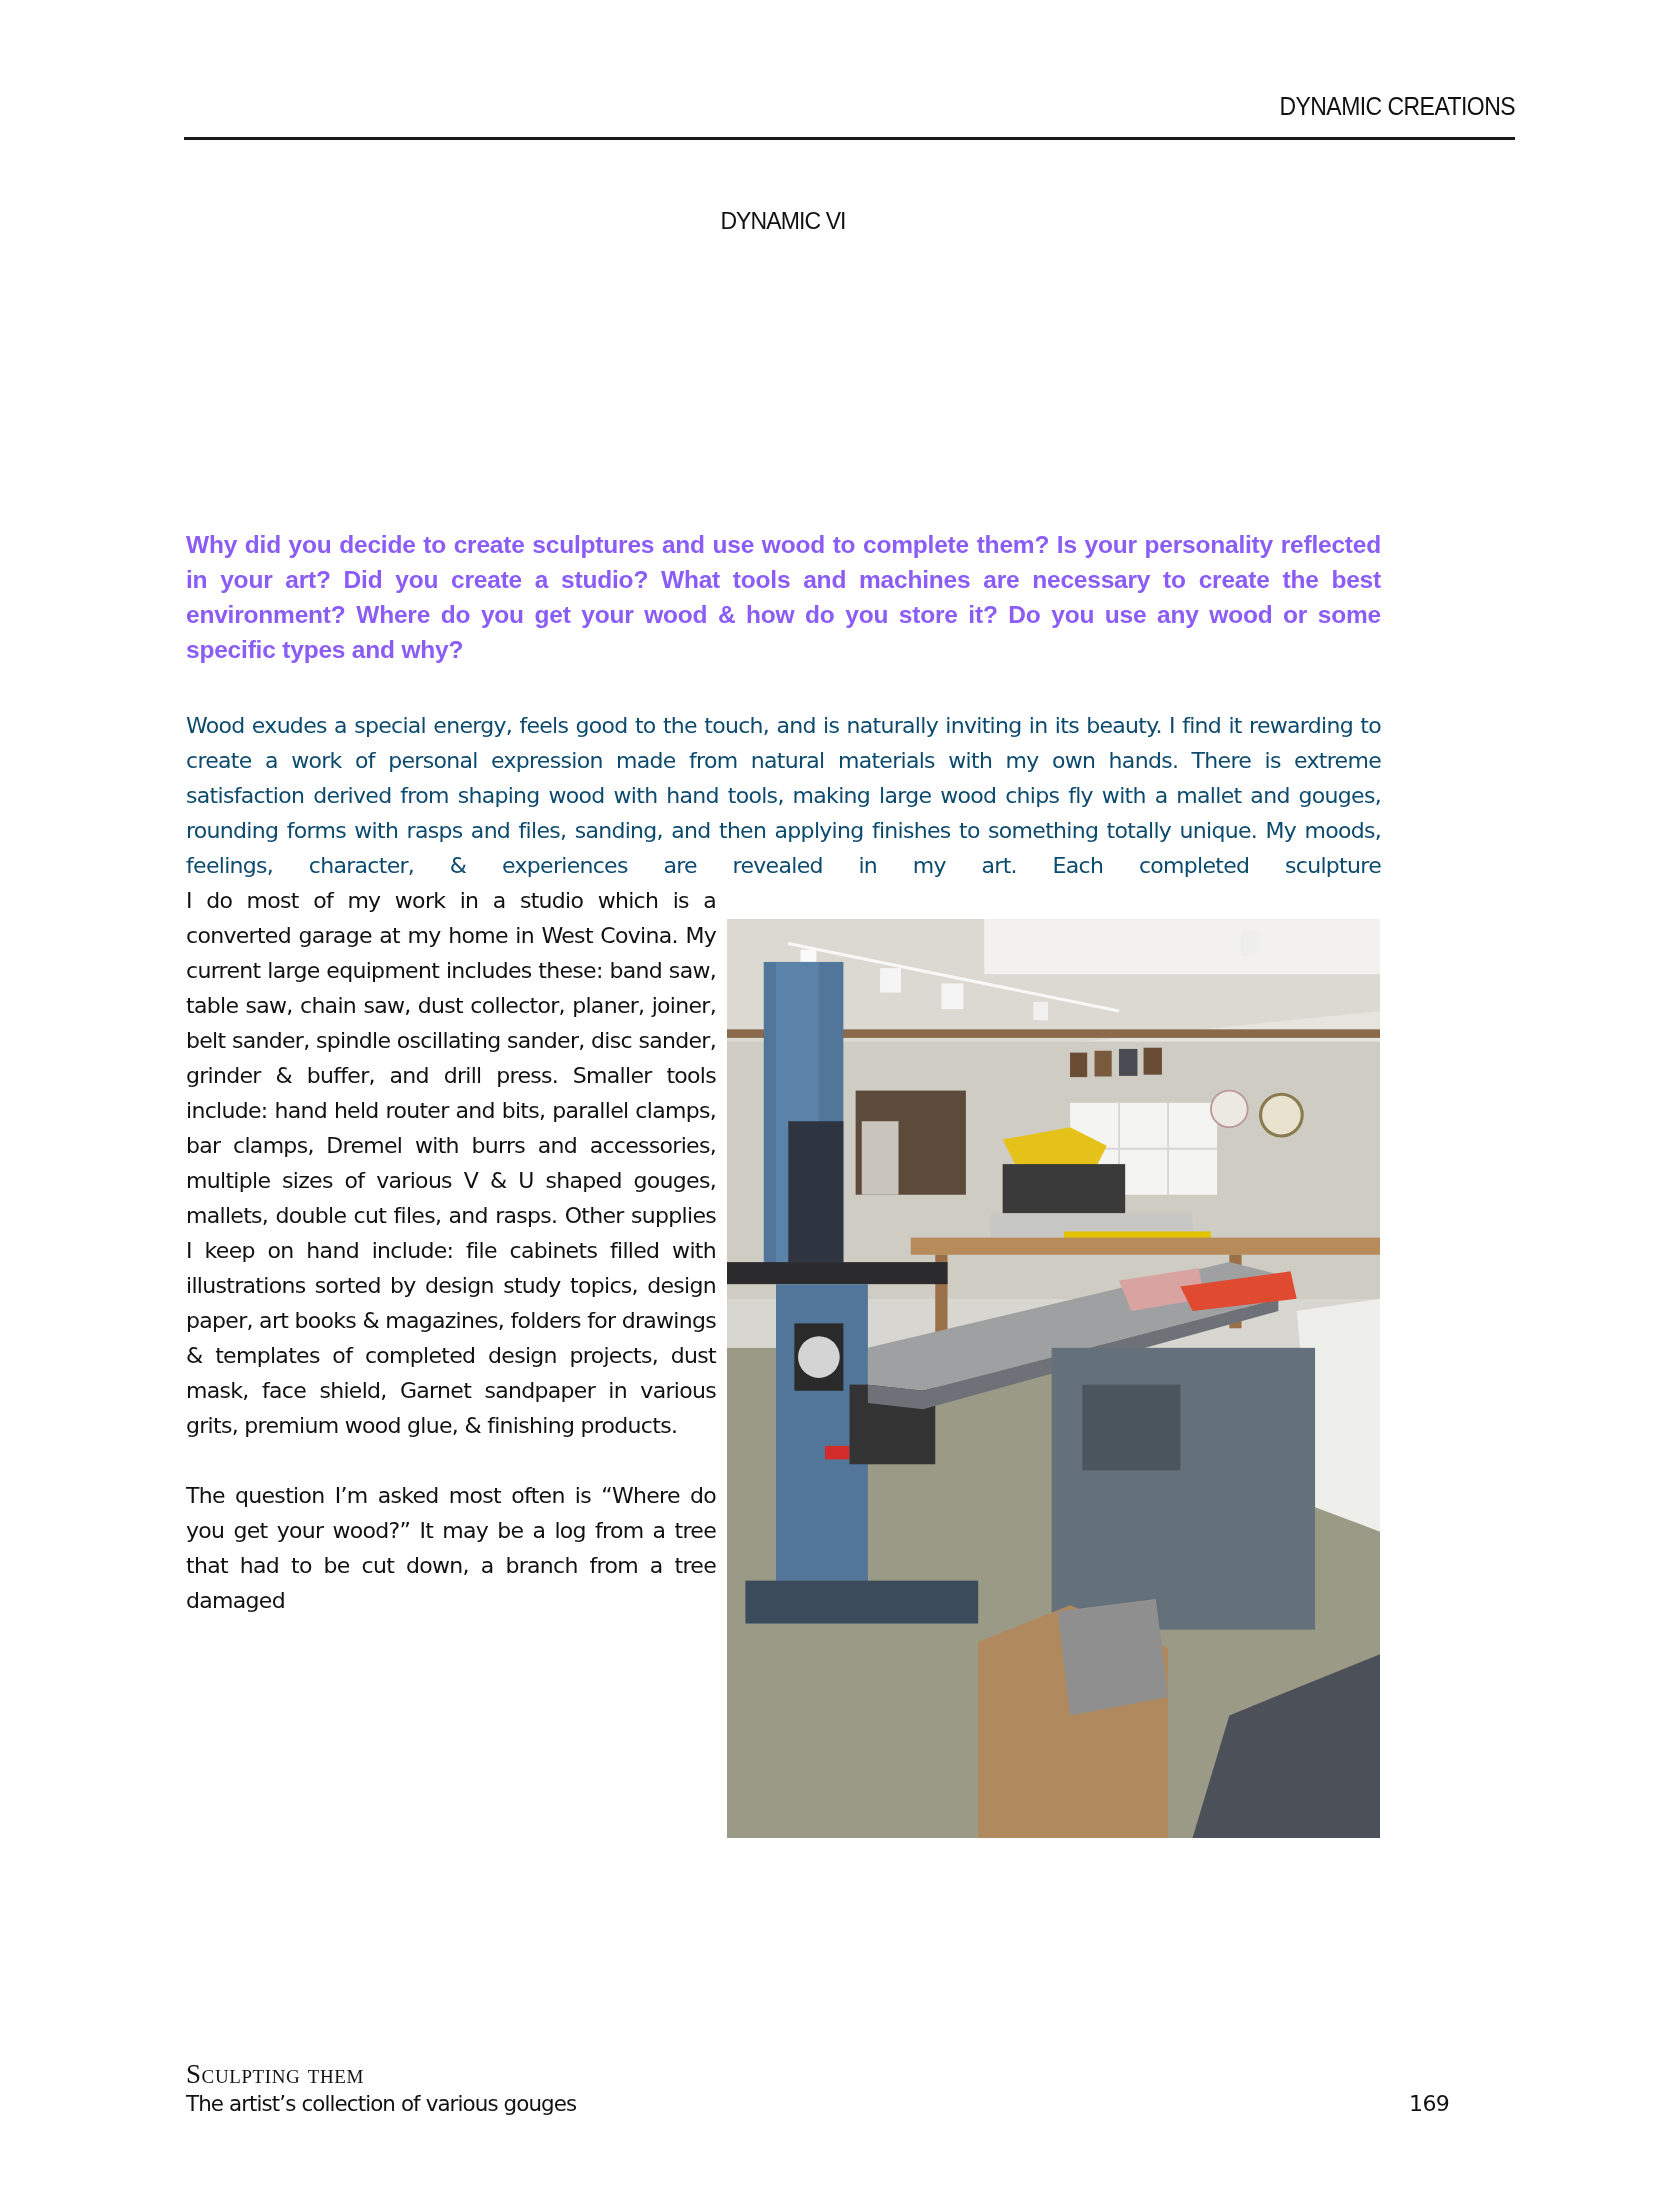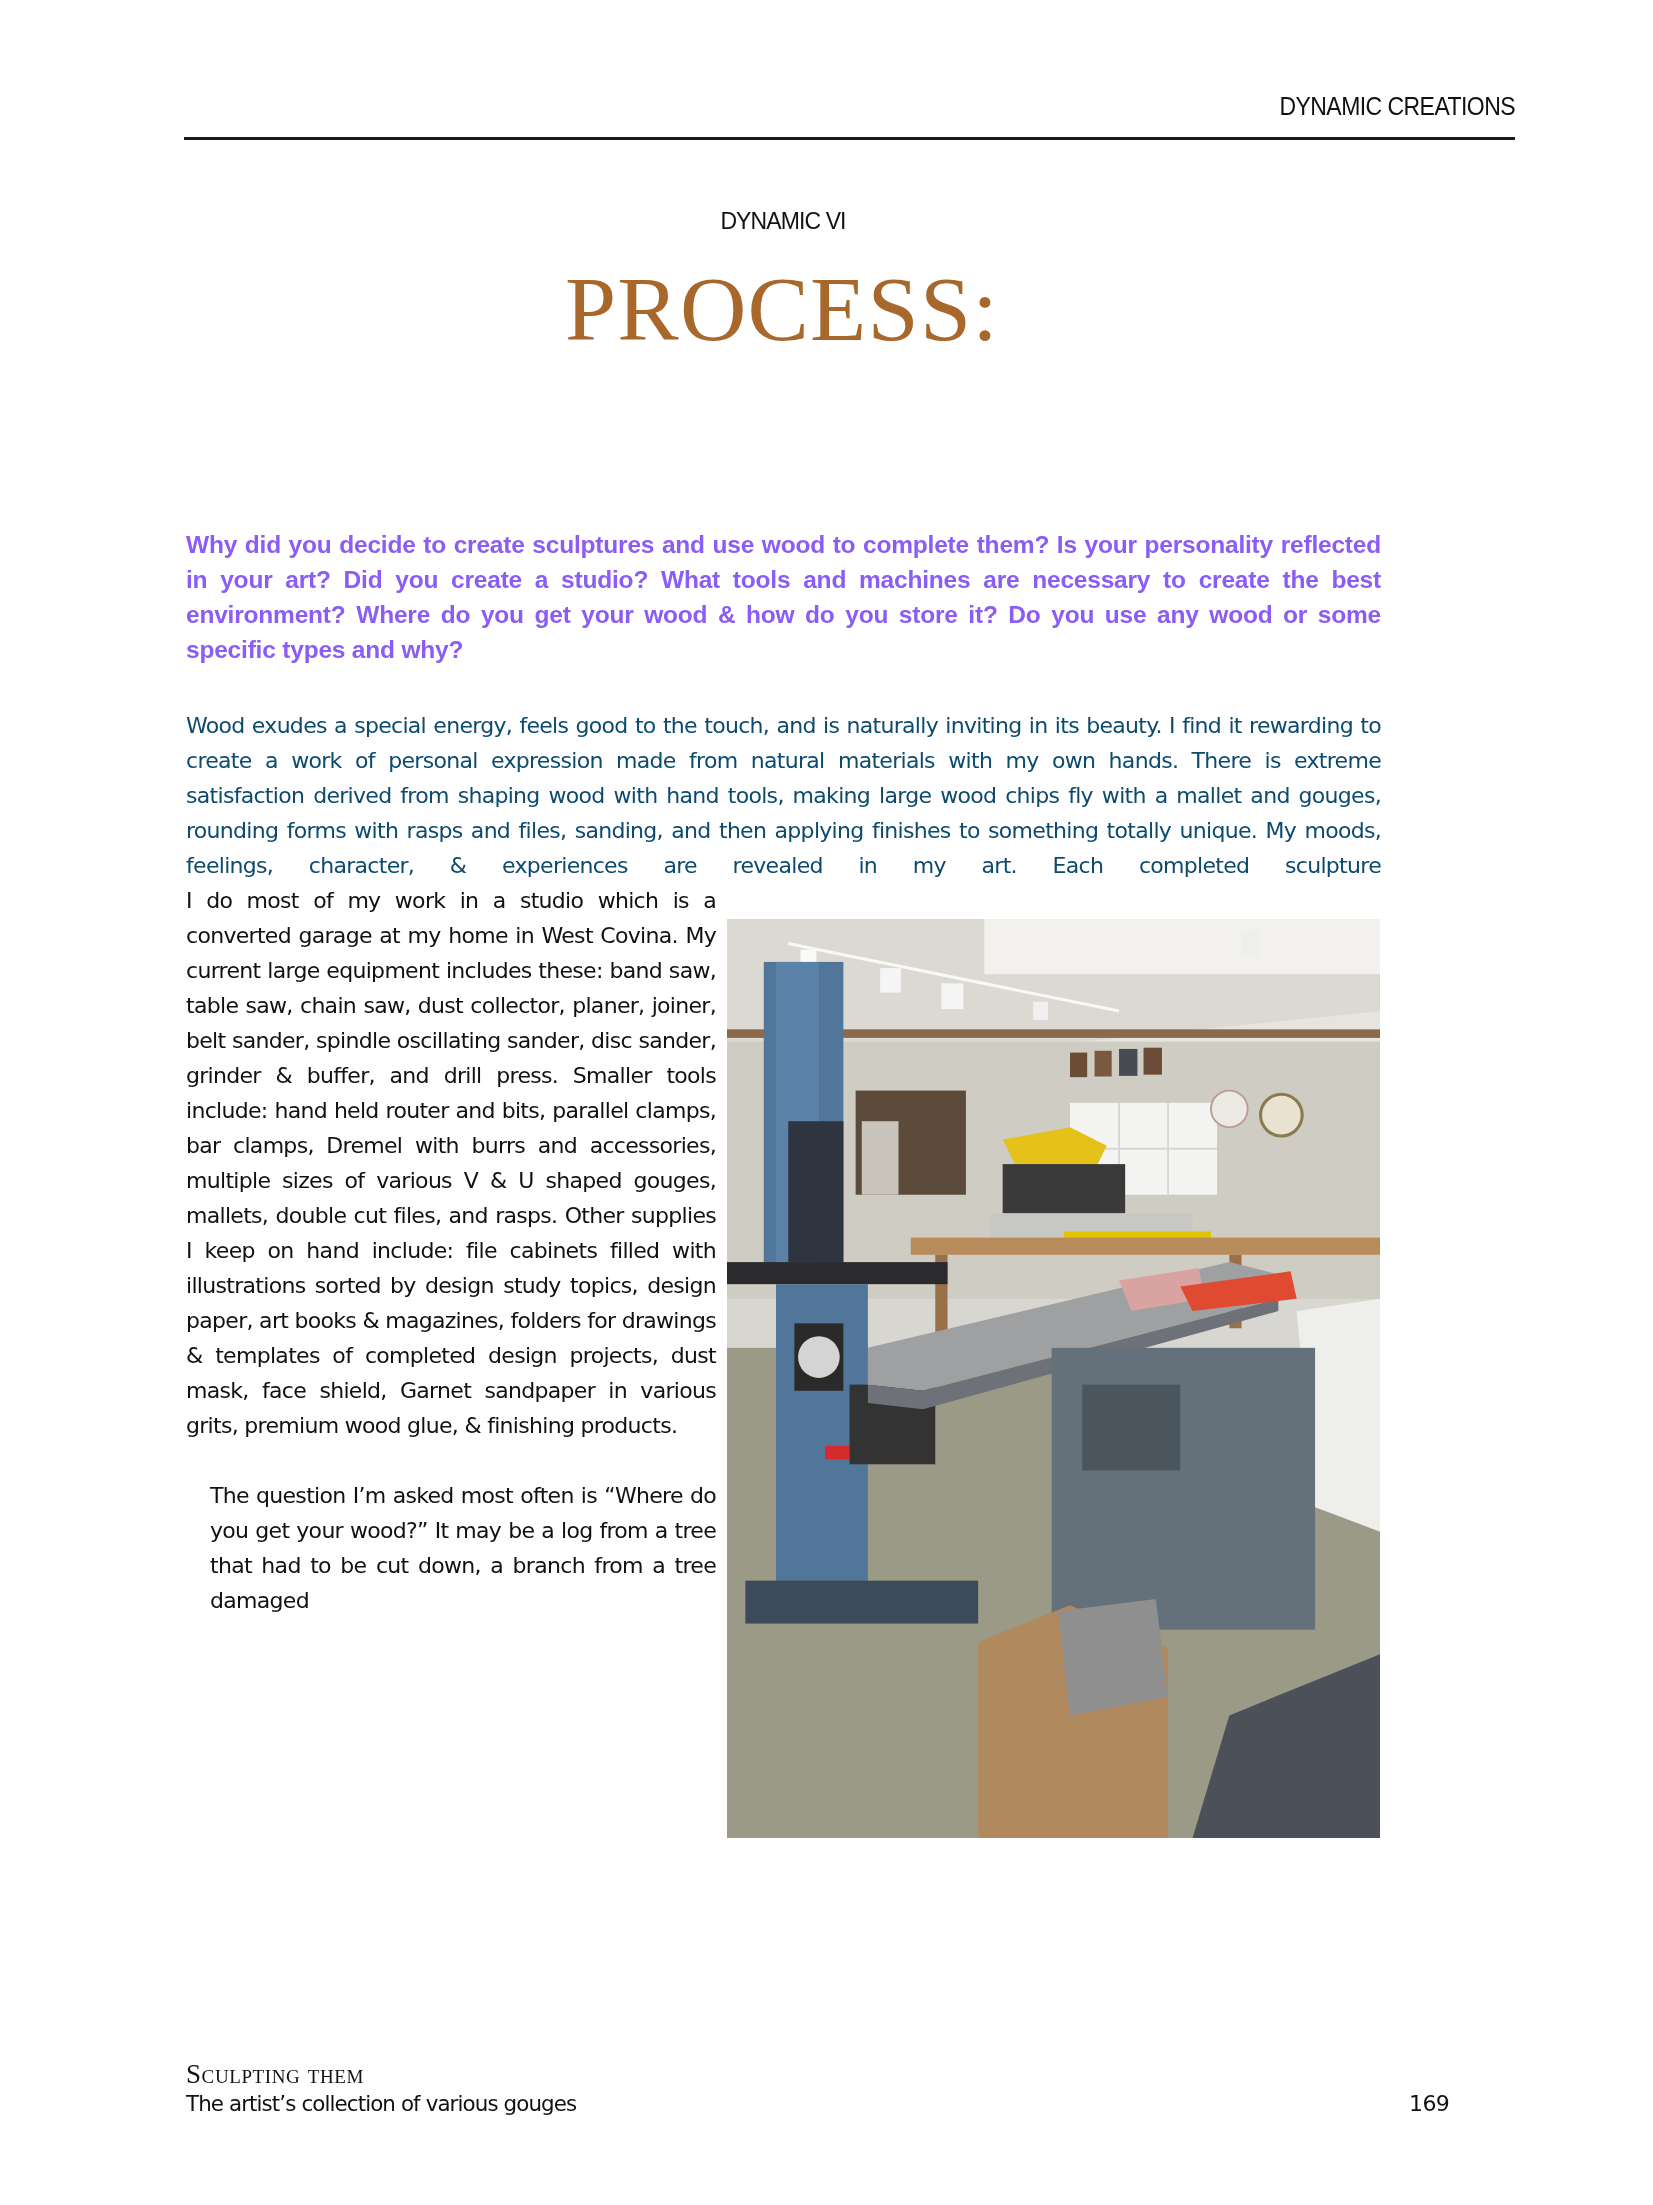--- a/index.html
+++ b/index.html
@@ -45,21 +45,21 @@
       left: 186px; width: 1195px; top: 708px;
       font-family: "DejaVu Sans", sans-serif; font-size: 22px; line-height: 35px;
       text-align: justify; text-align-last: justify; color: #0c4a6e; letter-spacing: -0.7px;
     }
     .body-left {
       left: 186px; width: 530px; top: 883px;
       font-family: "DejaVu Sans", sans-serif; font-size: 22px; line-height: 35px;
       text-align: justify; color: #111; letter-spacing: -0.7px;
     }
     .body-left p { margin: 0 0 35px 0; }
-    .body-left p.last { margin-bottom: 0; text-align-last: justify; margin-left: 24px; }
+    .body-left p.last { margin-bottom: 0; text-align-last: justify; }
 
     
     .photo {
       left: 727px; top: 919px; width: 653px; height: 919px; overflow: hidden;
       background: #d8d6d0;
     }
     .photo svg { display: block; }
 
     
     .footer-title {
@@ -77,21 +77,20 @@
     }
   </style>
 </head>
 <body>
 
 <div class="abs running-head">DYNAMIC CREATIONS</div>
 <div class="abs head-rule"></div>
 
 <div class="abs chapter-label">DYNAMIC VI</div>
 <h1 class="abs title" style="margin:0;">
-  <span class="t-line">PROCESS:</span>
 </h1>
 
 <div class="abs question">Why did you decide to create sculptures and use wood to complete them? Is your personality reflected in your art? Did you create a studio? What tools and machines are necessary to create the best environment? Where do you get your wood &amp; how do you store it? Do you use any wood or some specific types and why?</div>
 
 <div class="abs body-full">Wood exudes a special energy, feels good to the touch, and is naturally inviting in its beauty. I find it rewarding to create a work of personal expression made from natural materials with my own hands. There is extreme satisfaction derived from shaping wood with hand tools, making large wood chips fly with a mallet and gouges, rounding forms with rasps and files, sanding, and then applying finishes to something totally unique. My moods, feelings, character, &amp; experiences are revealed in my art. Each completed sculpture</div>
 
 <div class="abs body-left">
   <p>I do most of my work in a studio which is a converted garage at my home in West Covina. My current large equipment includes these: band saw, table saw, chain saw, dust collector, planer, joiner, belt sander, spindle oscillating sander, disc sander, grinder &amp; buffer, and drill press. Smaller tools include: hand held router and bits, parallel clamps, bar clamps, Dremel with burrs and accessories, multiple sizes of various V &amp; U shaped gouges, mallets, double cut files, and rasps. Other supplies I keep on hand include: file cabinets filled with illustrations sorted by design study topics, design paper, art books &amp; magazines, folders for drawings &amp; templates of completed design projects, dust mask, face shield, Garnet sandpaper in various grits, premium wood glue, &amp; finishing products.</p>
   <p class="last">The question I’m asked most often is “Where do you get your wood?” It may be a log from a tree that had to be cut down, a branch from a tree damaged</p>
 </div>

